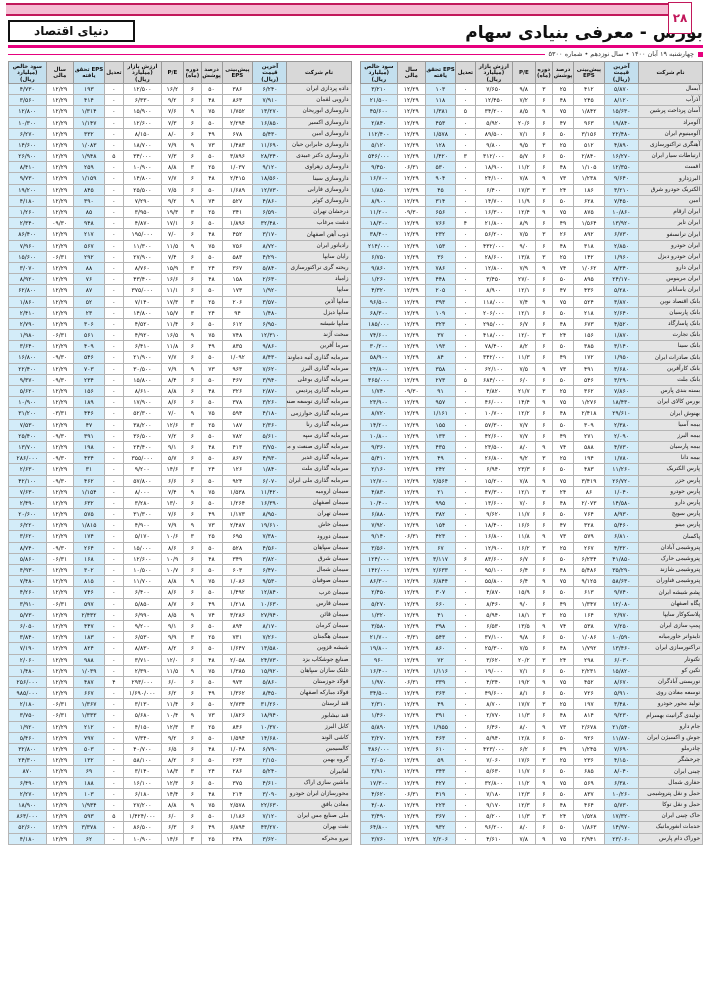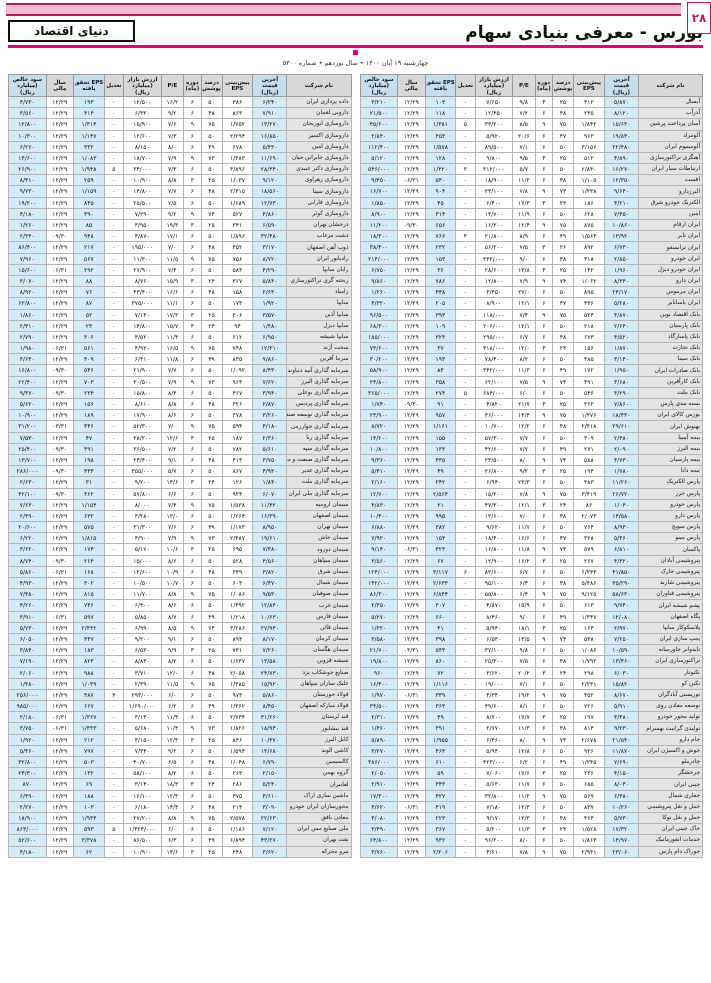--- a/index.html
+++ b/index.html
@@ -10,41 +10,41 @@
     direction:rtl;
   }
   
   .topband{
     height:9px;margin:3px 30px 0 6px;
     background:#f4bcd2;
     border-top:2px solid #c2185b;
     border-bottom:2px solid #c2185b;
   }
   .pagenum-box{
-    position:absolute;top:2px;left:auto;right:0;
+    position:absolute;top:2px;left:auto;right:19px;
     width:22px;height:30px;background:#fff;
     border:1px solid #c2185b;color:#c2185b;
     font-weight:bold;font-size:12px;
     display:flex;align-items:center;justify-content:center;
   }
   
   .masthead{
     margin:4px 8px 0;display:flex;justify-content:space-between;align-items:flex-end;
   }
   .section-title{
     font-size:17px;font-weight:bold;color:#111;margin:0;letter-spacing:0;
   }
   .paper-logo{
     border:2px solid #111;padding:2px 24px;font-weight:bold;font-size:12px;color:#111;
     background:#fff;
   }
   .pink-rule{height:3px;background:#e6007e;margin:3px 8px 0;}
   .dateline{
     margin:2px 8px 1px;display:flex;align-items:center;gap:4px;
-    font-size:6.5px;color:#333;flex-direction:column;
+    font-size:6.5px;color:#333;
   }
   .dateline .bullet{width:5px;height:5px;background:#e6007e;flex:0 0 auto;}
   .dateline .rule{flex:1;height:1px;background:#e6007e;}
   
   .tables-wrap{display:flex;gap:8px;margin:3px 8px 0;}
   .table-half{flex:1;min-width:0;}
   table.stock{
     width:100%;border-collapse:collapse;table-layout:fixed;
     border:1px solid #222;
   }

